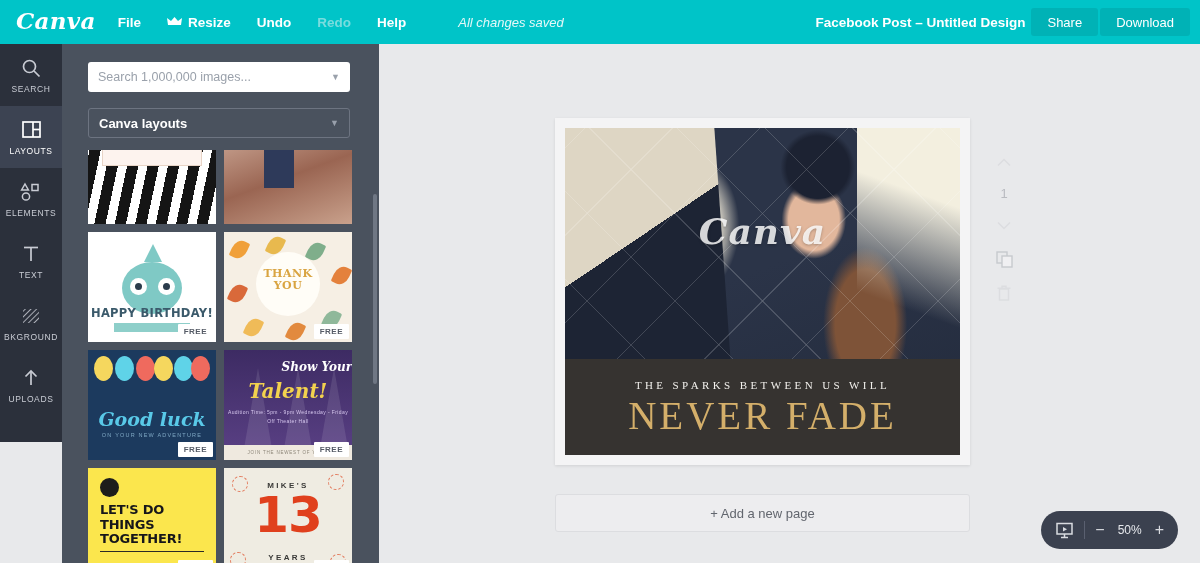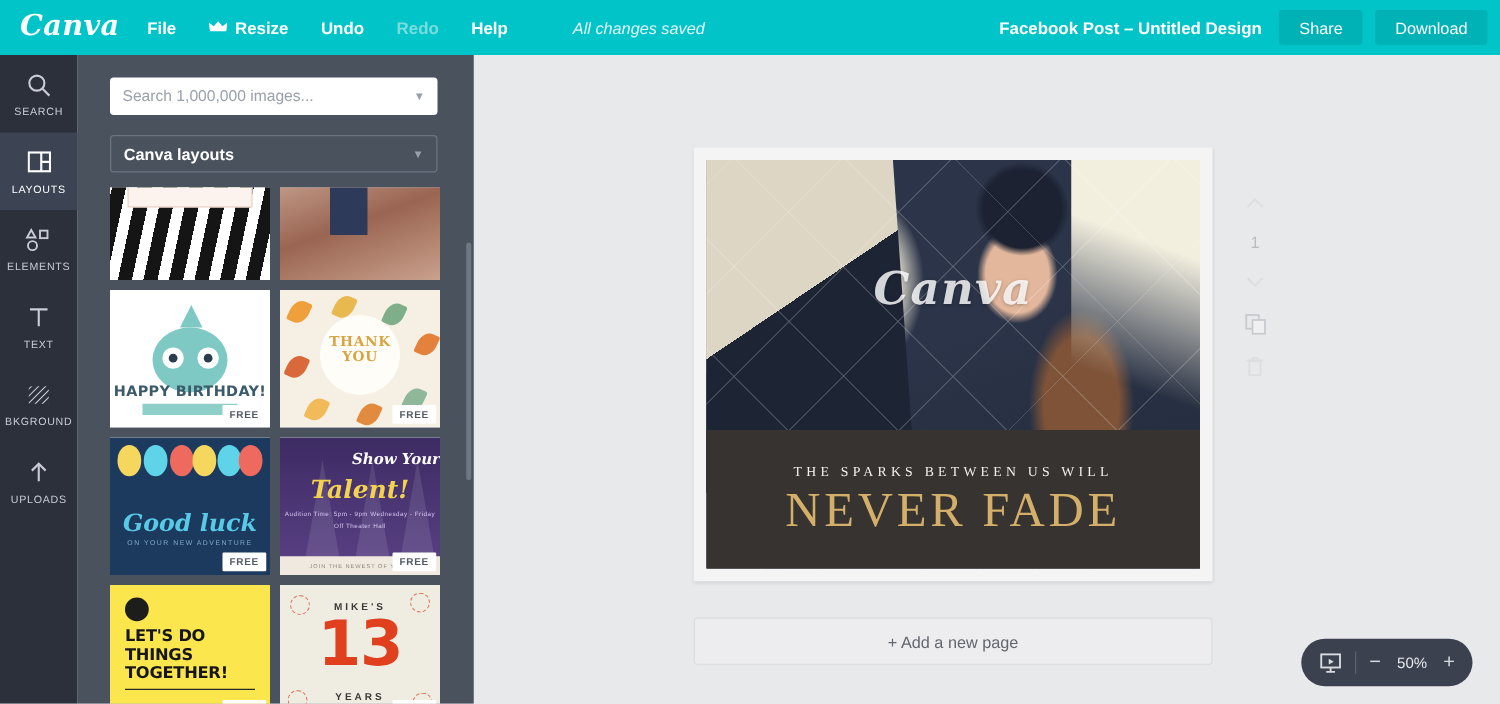--- a/index.html
+++ b/index.html
@@ -27,41 +27,41 @@
     display:flex; align-items:center; gap:6px; white-space:nowrap;
   }
   .menu-item.dim { color:#79dcde; }
   .crown { display:inline-block; }
   .saved {
     margin-left:26px; color:#e4f8f8; font-size:13px; font-style:italic;
     white-space:nowrap;
   }
   .top-right {
     position:absolute; right:10px; top:0; height:44px;
-    display:flex; align-items:center; gap:10px;
+    display:flex; align-items:center; gap:2px;
   }
   .doc-title {
     color:#ffffff; font-size:13.5px; font-weight:bold; margin-right:4px;
     white-space:nowrap;
   }
   .tbtn {
     background:#00b2b6; color:#fff; font-size:13px; border:none;
     border-radius:3px; height:28px; padding:0 16px; cursor:pointer;
     font-family:inherit; white-space:nowrap;
   }
   .toggle-wrap {
     display:flex; align-items:center; background:#00b2b6; border-radius:16px;
     height:32px; padding:0 14px 0 2px; gap:9px; cursor:pointer;
   }
   .knob { width:28px; height:28px; border-radius:50%; background:#fdfdfd; flex:none; }
   .toggle-label { color:#fff; font-size:13.5px; font-weight:bold; white-space:nowrap; }
 
   
   .rail {
-    position:absolute; left:0; top:44px; width:62px; height:519px;
+    position:absolute; left:0; top:44px; width:62px; height:398px;
     background:#2b303b; z-index:20;
   }
   .rail-item {
     height:62px; display:flex; flex-direction:column; align-items:center;
     justify-content:center; gap:5px; cursor:pointer; color:#c9ccd4;
   }
   .rail-item.active { background:#3c4352; color:#ffffff; }
   .rail-label { font-size:8.5px; letter-spacing:.6px; }
   .rail-ico { height:22px; display:flex; align-items:center; }
 
@@ -224,21 +224,21 @@
       repeating-linear-gradient(45deg, rgba(255,255,255,.55) 0 1px, rgba(0,0,0,0) 1px 62px),
       repeating-linear-gradient(-45deg, rgba(255,255,255,.55) 0 1px, rgba(0,0,0,0) 1px 62px);
   }
   .wm {
     position:absolute; left:0; right:0; top:82px; text-align:center;
     font-family:"DejaVu Serif", serif; font-style:italic; font-weight:bold;
     font-size:36px; color:rgba(255,255,255,.82); letter-spacing:1px;
     text-shadow:0 1px 3px rgba(0,0,0,.25);
   }
   .band {
-    position:absolute; left:0; right:0; bottom:0; height:111px; background:#363330;
+    position:absolute; left:0; right:0; bottom:0; height:96px; background:#363330;
     display:flex; flex-direction:column; align-items:center; justify-content:center;
   }
   .band-sub {
     font-family:"Liberation Serif", serif; color:#f2f0ec; font-size:11px;
     letter-spacing:3.4px; margin-bottom:5px;
   }
   .band-main {
     font-family:"Liberation Serif", serif; color:#d4af6a; font-size:39px;
     letter-spacing:3px; line-height:1;
   }

